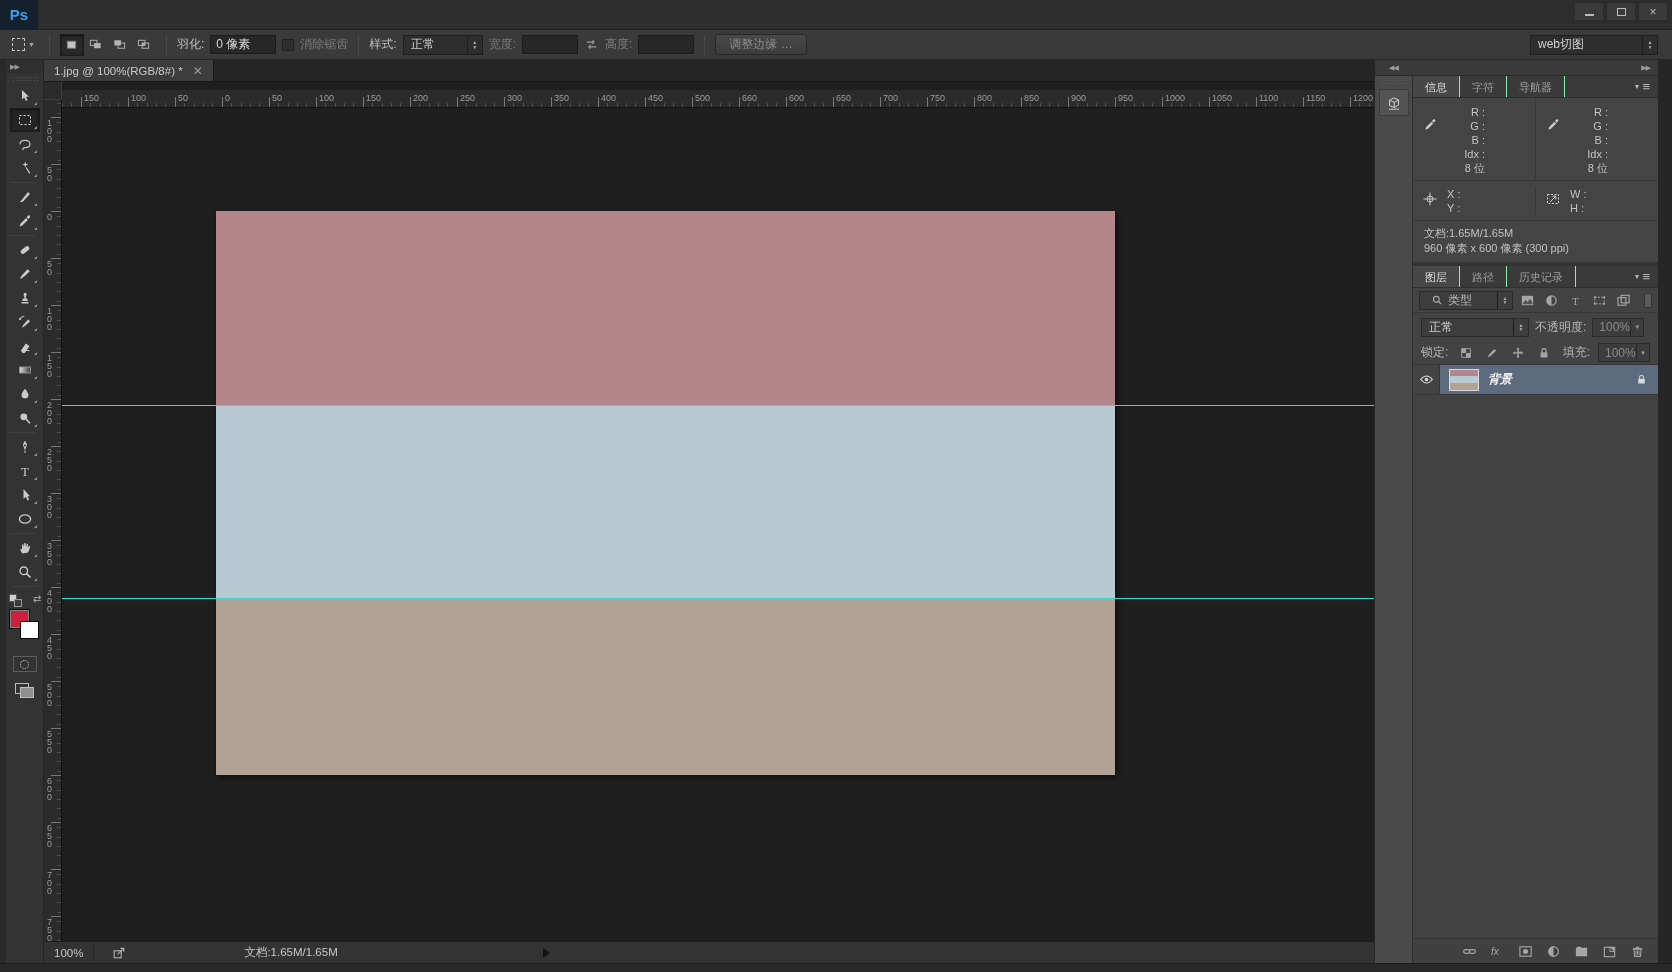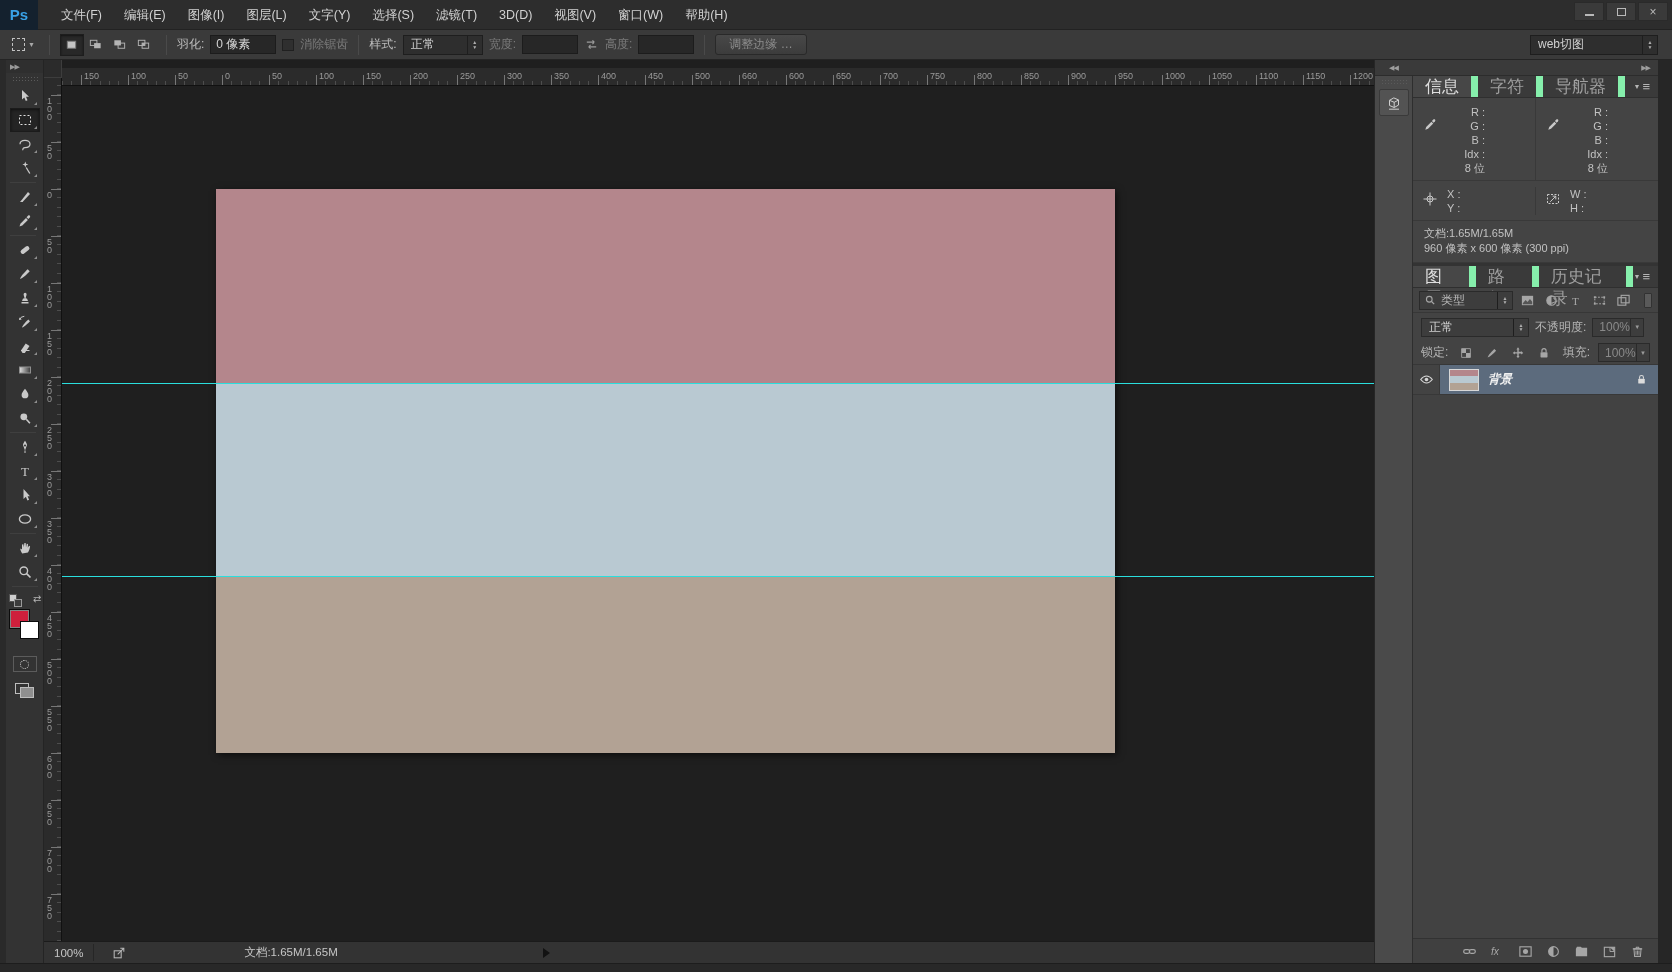--- a/index.html
+++ b/index.html
@@ -121,21 +121,21 @@
   .dock-top { height:16px; background:#3a3a3a; border-bottom:1px solid #2c2c2c; display:flex;
     align-items:center; justify-content:space-between; padding:0 8px 0 14px; color:#9d9d9d;
     font-size:7px; letter-spacing:-1px; }
   .dock-body { flex:1; min-height:0; display:flex; }
   .icon-strip { width:38px; background:#4a4a4a; border-right:1px solid #2e2e2e;
     display:flex; flex-direction:column; align-items:center; }
   .strip-btn { width:30px; height:27px; margin-top:2px; background:#535353;
     border:1px solid #3a3a3a; border-radius:2px; display:flex; align-items:center; justify-content:center; }
   .panels { flex:1; min-width:0; display:flex; flex-direction:column; }
   .ptabs { height:22px; background:#3a3a3a; border-bottom:1px solid #2f2f2f; display:flex; }
-  .ptab { padding:0 12px; line-height:22px; font-size:17px; color:#9f9f9f; border-right:7px solid #86efac;font-family:Liberation Serif, serif; }
+  .ptab { padding:0 12px; line-height:22px; font-size:11px; color:#9f9f9f; border-right:1px solid #86efac;font-family:Liberation Serif, serif; }
   .ptab.active { background:#474747; color:#dedede; }
   .ptab-menu { margin-left:auto; display:flex; align-items:center; gap:2px; padding-right:8px;
     color:#b5b5b5; }
   .ptab-menu .ar { font-size:7px; } .ptab-menu .bars { font-size:13px; font-weight:bold; }
 
   .info-body { background:#444; font-size:11px; color:#c2c2c2; }
   .rgb-row { display:flex; border-bottom:1px solid #393939; }
   .rgb-col { flex:1; display:flex; padding:7px 0 5px; }
   .rgb-col + .rgb-col { border-left:1px solid #393939; }
   .rgb-icon { width:34px; display:flex; justify-content:center; padding-top:12px; }
@@ -147,21 +147,21 @@
   .xy-icon { width:34px; display:flex; justify-content:center; padding-top:4px; }
   .xy-lines { line-height:14px; }
   .doc-row { border-bottom:1px solid #393939; padding:5px 11px 6px; line-height:15px; }
   .tip-row { padding:8px 11px; line-height:16px; height:98px; }
 
   .panel-gap { height:3px; background:#333; }
   .layers-panel { flex:1; min-height:0; display:flex; flex-direction:column; background:#434343; }
   .filter-row { height:25px; display:flex; align-items:center; gap:5px; padding:0 6px;
     border-bottom:1px solid #373737; }
   .search-dd { width:94px; height:19px; background:#3d3d3d; border:1px solid #2a2a2a;
-    display:flex; align-items:center; gap:4px; padding-left:4px; color:#b9b9b9; }
+    display:flex; align-items:center; gap:4px; padding-left:11px; color:#b9b9b9; }
   .f-btn { width:19px; height:18px; display:flex; align-items:center; justify-content:center; }
   .f-toggle { width:8px; height:15px; background:#5a5a5a; border:1px solid #323232;
     border-radius:1px; margin-left:auto; }
   .blend-row { height:28px; display:flex; align-items:center; gap:6px; padding:0 8px; color:#b5b5b5; }
   .blend-dd { width:108px; height:19px; background:#3d3d3d; border:1px solid #2a2a2a; }
   .val-box { width:52px; height:19px; background:#3d3d3d; border:1px solid #2a2a2a;
     display:flex; align-items:center; padding-left:6px; color:#8a8a8a; }
   .val-box .db { margin-left:auto; width:13px; height:100%; border-left:1px solid #2a2a2a;
     display:flex; align-items:center; justify-content:center; font-size:6px; color:#9a9a9a; }
   .lock-row { height:24px; display:flex; align-items:center; gap:8px; padding:0 8px;
@@ -179,33 +179,20 @@
   .layers-bottom { height:25px; border-top:1px solid #323232; background:#404040; display:flex;
     align-items:center; justify-content:flex-end; gap:13px; padding-right:13px; }
   .right-edge { width:14px; background:#262626; }
   .bottom-strip { height:9px; background:#282828; border-top:1px solid #1d1d1d; }
 </style>
 </head>
 <body>
 
 <div class="titlebar">
   <div class="ps-logo">Ps</div>
-  <div id="menubar" style="display:flex;">
-      <div class="menu-item">文件(F)</div>
-      <div class="menu-item">编辑(E)</div>
-      <div class="menu-item">图像(I)</div>
-      <div class="menu-item">图层(L)</div>
-      <div class="menu-item">文字(Y)</div>
-      <div class="menu-item">选择(S)</div>
-      <div class="menu-item">滤镜(T)</div>
-      <div class="menu-item">3D(D)</div>
-      <div class="menu-item">视图(V)</div>
-      <div class="menu-item">窗口(W)</div>
-      <div class="menu-item">帮助(H)</div>
-    </div>
   <div class="win-controls">
     <div class="win-btn">
         <span class="wb-min"></span>
       </div>
     <div class="win-btn">
         <span class="wb-max"></span>
       </div>
     <div class="win-btn">
         <span>×</span>
       </div>
@@ -443,20 +430,26 @@
     <div class="qmask-btn">
         <i></i>
       </div>
     <div class="screen-btn">
       <span class="r1"></span>
       <span class="r2"></span>
     </div>
   </div>
 
   <div class="doc-area">
+    <div class="tabbar">
+      <div class="doc-tab">
+        <span>1.jpg @ 100%(RGB/8#) *</span>
+        <span class="tab-close">✕</span>
+      </div>
+    </div>
     <div class="doc-view">
       <div class="ruler-corner"></div>
       <div class="h-ruler" id="h-ruler">
           <div class="hr-tick" style="left: 19px;"></div>
           <span class="hr-label" style="left: 22px;">150</span>
           <div class="hr-tick" style="left: 66px;"></div>
           <span class="hr-label" style="left: 69px;">100</span>
           <div class="hr-tick" style="left: 113px;"></div>
           <span class="hr-label" style="left: 116px;">50</span>
           <div class="hr-tick" style="left: 160px;"></div>

